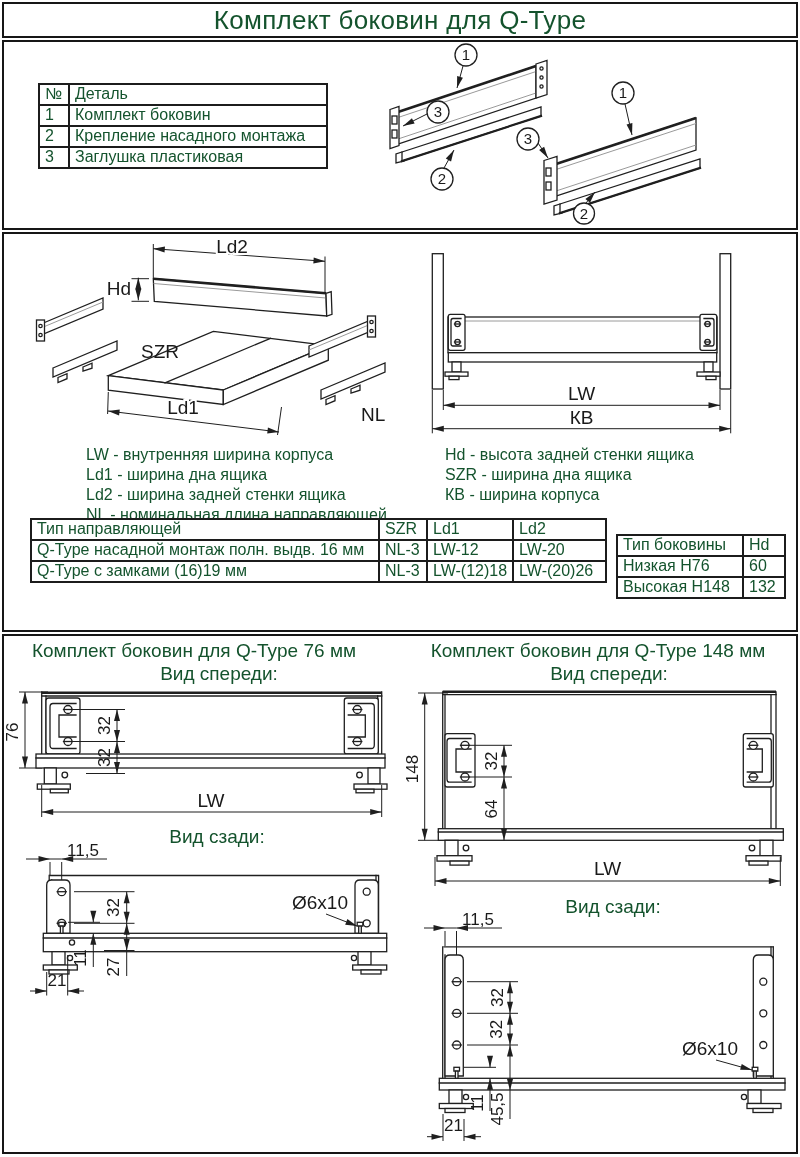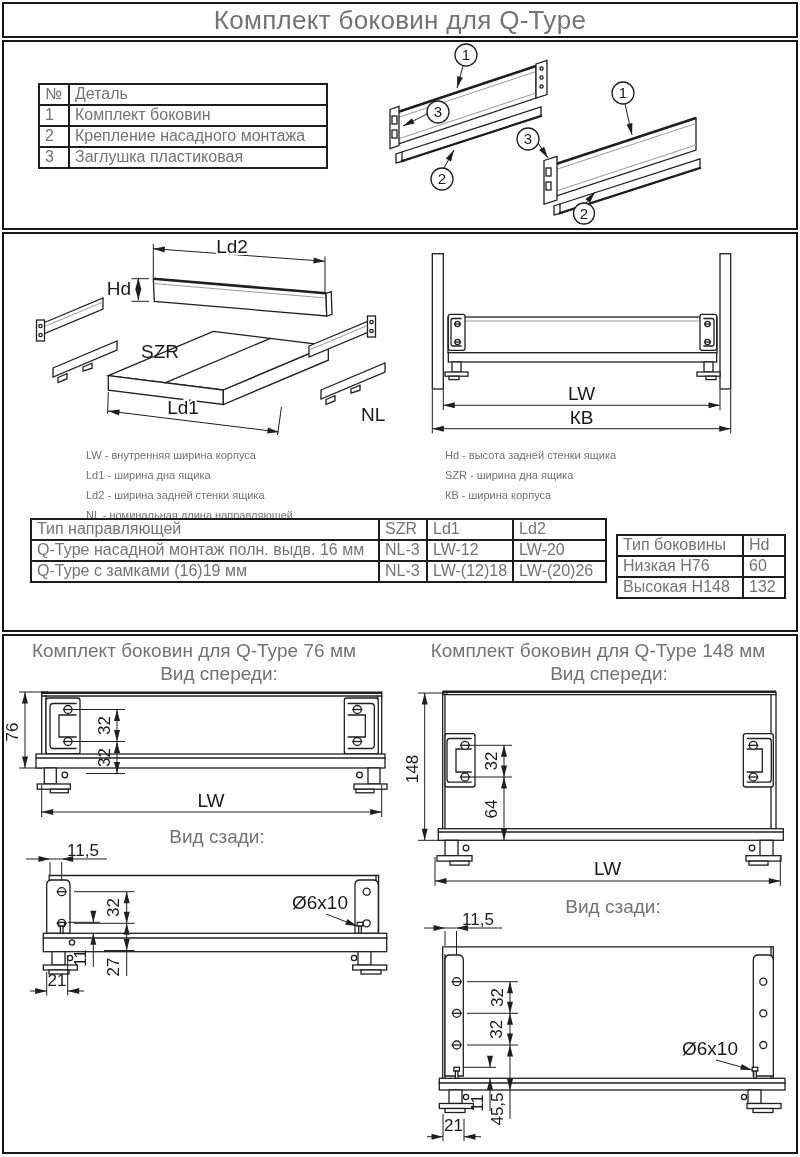--- a/index.html
+++ b/index.html
@@ -1,28 +1,28 @@
 <!DOCTYPE html>
 <html><head>
 <meta charset="utf-8">
 <style>
   html,body{margin:0;padding:0;background:#fff}
   .page{position:relative;width:800px;height:1157px;background:#fff;
-        font-family:"Liberation Sans",sans-serif;color:#737373;overflow:hidden}
+        font-family:"Liberation Sans",sans-serif;color:#14532d;overflow:hidden}
   .box{position:absolute;left:2px;width:792px;border:2px solid #161616;background:#fff;box-sizing:content-box}
   #box-title{top:2px;height:32px;display:flex;align-items:center;justify-content:center;font-size:26px;letter-spacing:.3px}
   #box-top{top:40px;height:186px}
   #box-mid{top:232px;height:396px}
   #box-bottom{top:634px;height:516px}
   .tbl{position:absolute;border-collapse:collapse;table-layout:fixed;background:#fff}
   .tbl td,.tbl th{border:2px solid #1c1c1c;font-size:16px;font-weight:400;padding:0 5px;
                   height:19px;line-height:1.05;text-align:left;white-space:nowrap;overflow:hidden}
   .cnum{text-align:right}
   .cctr{text-align:center}
-  .legend{position:absolute;font-size:11px;line-height:20px;white-space:nowrap}
+  .legend{position:absolute;font-size:16px;line-height:20px;white-space:nowrap}
   .h2{position:absolute;font-size:19px;text-align:center;white-space:nowrap}
   svg{position:absolute;overflow:visible;display:block}
   svg .st{stroke:#1f1f1f;stroke-width:1.3;fill:none;stroke-linecap:square}
   svg .fw{stroke:#1f1f1f;stroke-width:1.3;fill:#fff}
   svg .dm{stroke:#1f1f1f;stroke-width:1;fill:none}
   svg .tk{stroke:#1f1f1f;stroke-width:2.6;fill:none}
   svg .gy{stroke:#9a9a9a;stroke-width:1;fill:none}
   svg text{fill:#1a1a1a;font-family:"Liberation Sans",sans-serif}
   .l15{font-size:15px}.l17{font-size:17px}.l19{font-size:19px}
   .halo{paint-order:stroke;stroke:#fff;stroke-width:4px}

